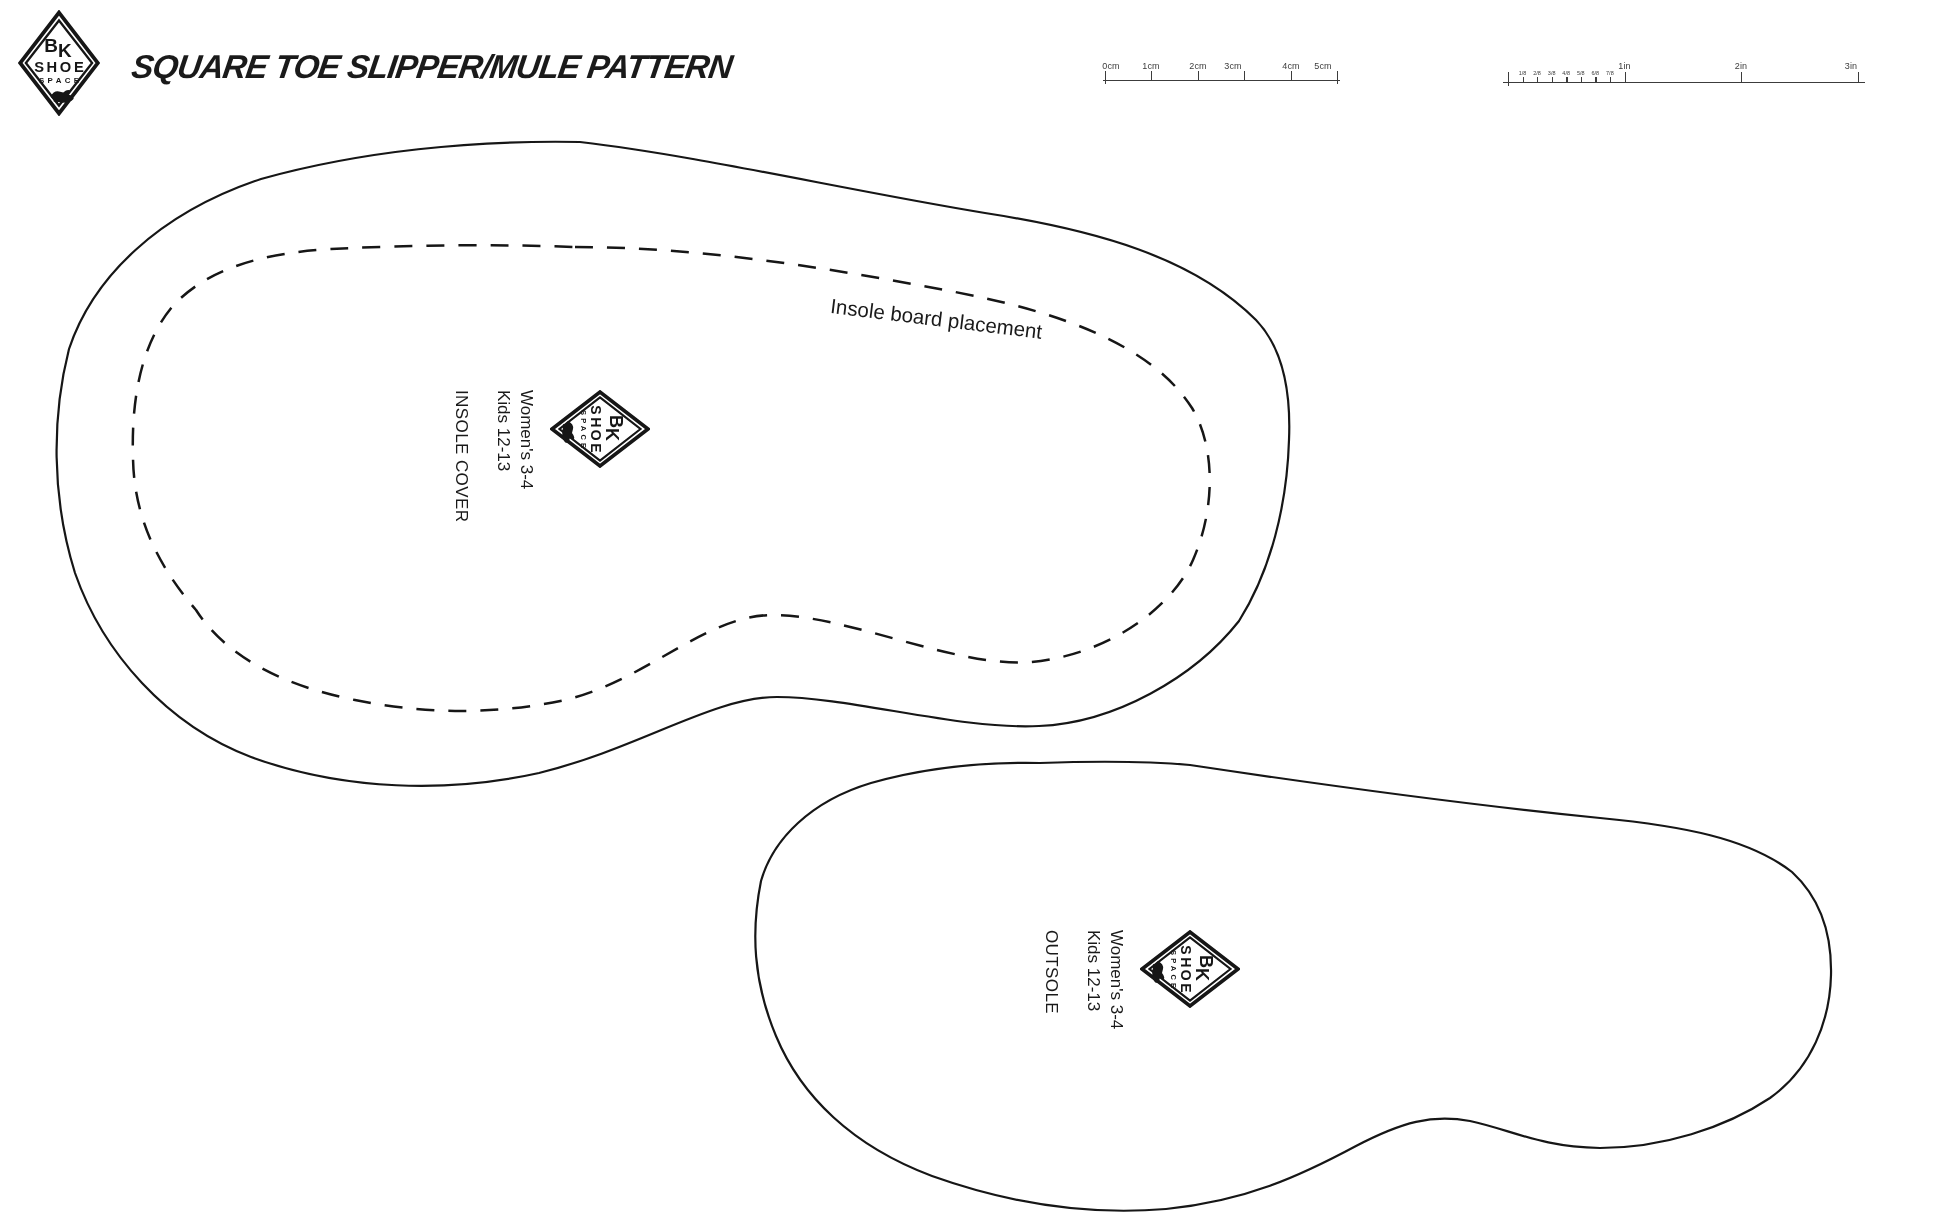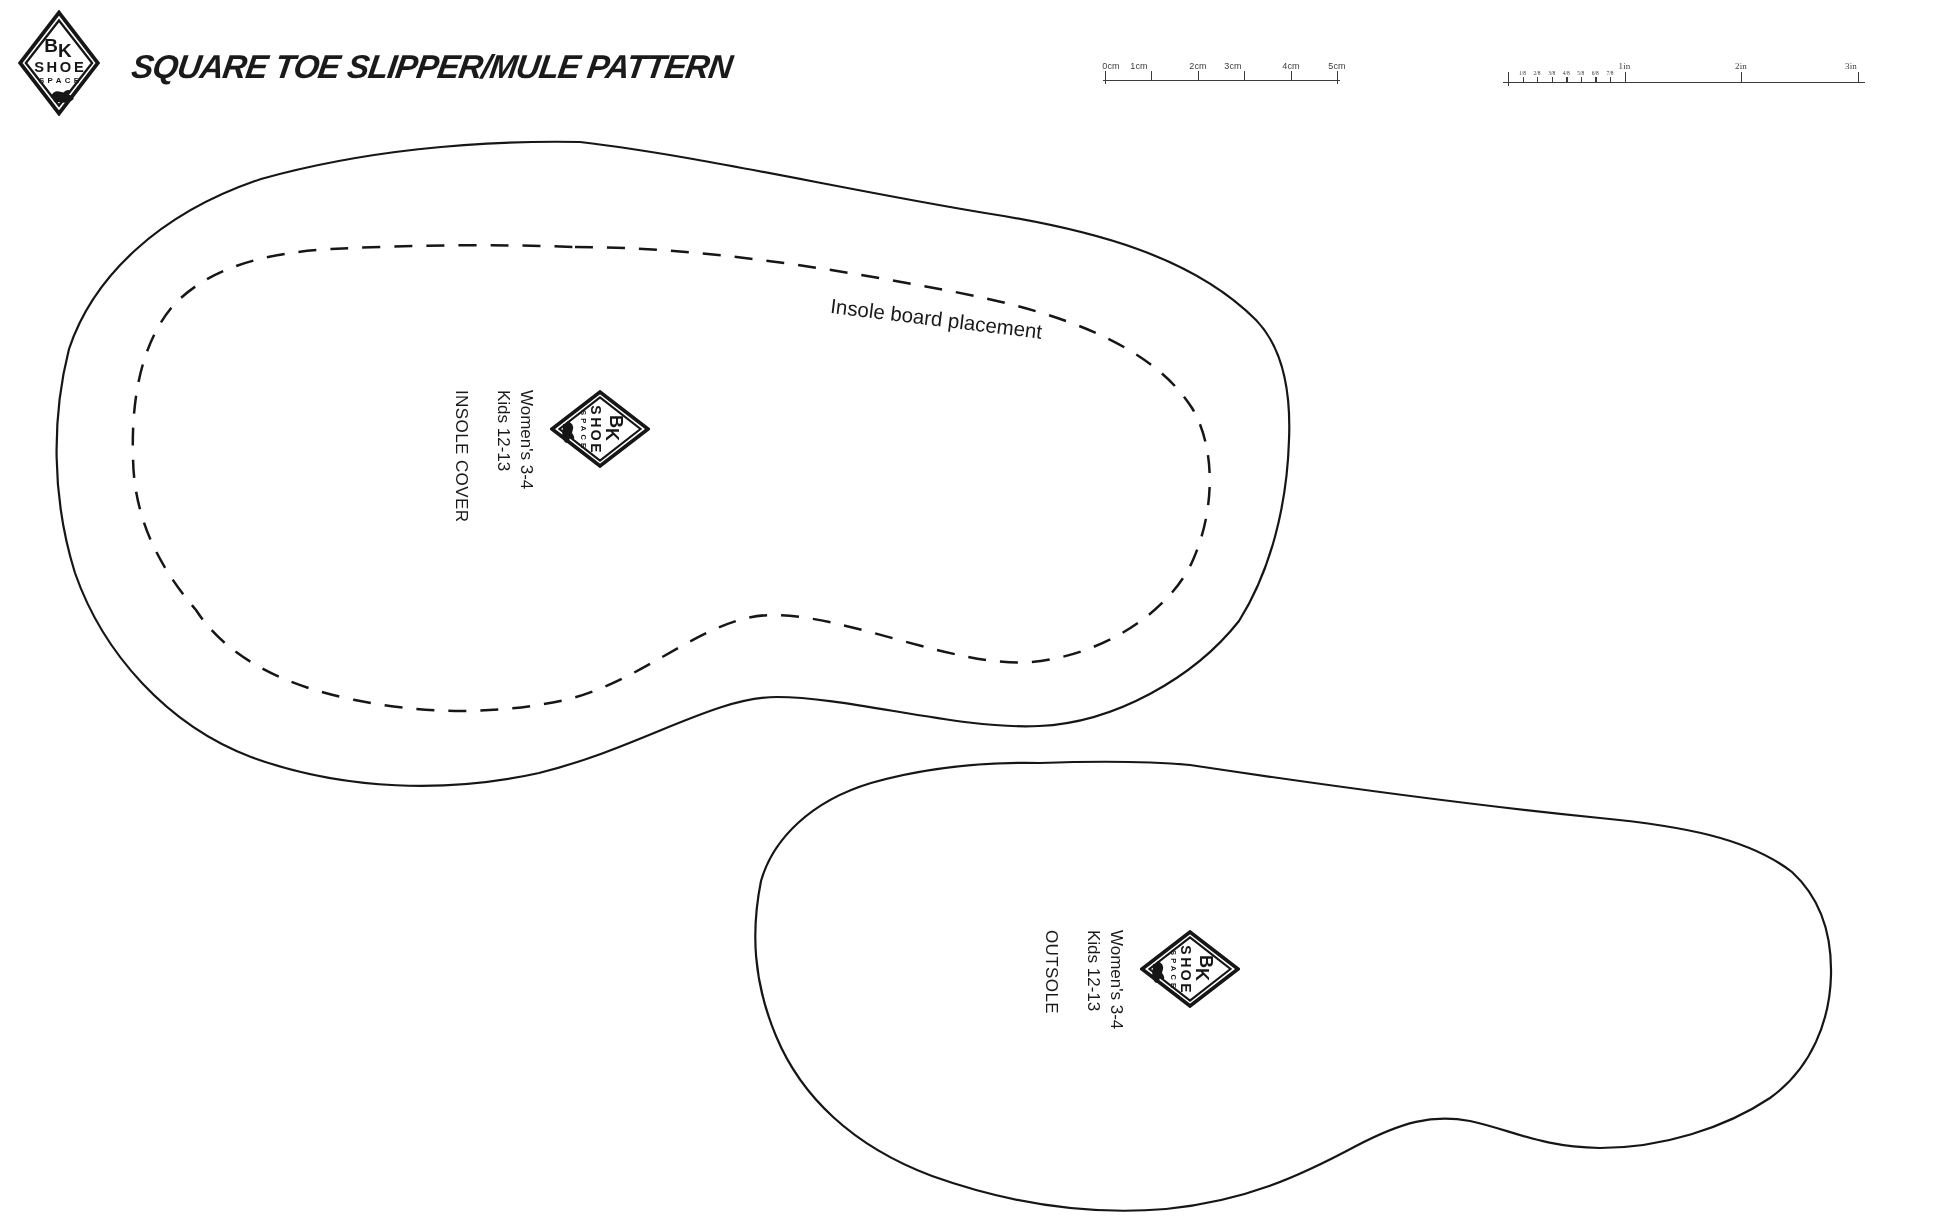--- a/index.html
+++ b/index.html
@@ -11,21 +11,21 @@
   .brand-logo{position:absolute;}
   #header-logo{left:18px;top:10px;width:82px;height:106px;}
   #page-title{
     position:absolute;left:128px;top:48px;height:46px;
     font-size:33px;font-weight:bold;font-style:italic;letter-spacing:-1px;
     transform:skewX(-8deg);transform-origin:left bottom;white-space:nowrap;
   }
   
   .ruler{position:absolute;height:26px;}
   #ruler-cm{left:1103px;top:60px;width:237px;}
-  #ruler-in{left:1503px;top:60px;width:362px;font-family:Liberation Serif, serif;}
+  #ruler-in{left:1503px;top:60px;width:362px;}
   .ruler .baseline{position:absolute;left:0;right:0;top:20px;height:1.4px;background:#3c3c3c;}
   #ruler-in .baseline{top:22px;}
   .tick{position:absolute;width:1.4px;background:#3c3c3c;}
   .tick.cm{top:11px;height:9px;}
   .tick.cm-end{top:11px;height:13px;}
   .tick.in{top:12px;height:10px;}
   .tick.in-end{top:12px;height:14px;}
   .tick.eighth{top:17px;height:5px;}
   .rlabel{position:absolute;top:1px;transform:translateX(-50%);font-size:9px;color:#3c3c3c;letter-spacing:0.2px;white-space:nowrap;}
   .flabel{position:absolute;top:10px;transform:translateX(-50%);font-size:5.5px;color:#3c3c3c;white-space:nowrap;}
@@ -75,25 +75,25 @@
 
   <div id="ruler-cm" class="ruler">
     <div class="baseline"></div>
     <div class="tick cm-end" style="left:2px"></div>
     <div class="tick cm" style="left:48px"></div>
     <div class="tick cm" style="left:95px"></div>
     <div class="tick cm" style="left:141px"></div>
     <div class="tick cm" style="left:188px"></div>
     <div class="tick cm-end tick" style="left:234px"></div>
     <span class="rlabel" style="left:8px">0cm</span>
-    <span class="rlabel" style="left:36px">1cm</span>
+    <span class="rlabel" style="left:48px">1cm</span>
     <span class="rlabel" style="left:95px">2cm</span>
     <span class="rlabel" style="left:130px">3cm</span>
     <span class="rlabel" style="left:188px">4cm</span>
-    <span class="rlabel" style="left:234px">5cm</span>
+    <span class="rlabel" style="left:220px">5cm</span>
   </div>
 
   <div id="ruler-in" class="ruler">
     <div class="baseline"></div>
     <div class="tick in-end" style="left:5px"></div>
     <div class="tick eighth" style="left:19.6px"></div>
     <div class="tick eighth" style="left:34.1px"></div>
     <div class="tick eighth" style="left:48.7px"></div>
     <div class="tick eighth" style="left:63.2px"></div>
     <div class="tick eighth" style="left:77.8px"></div>

